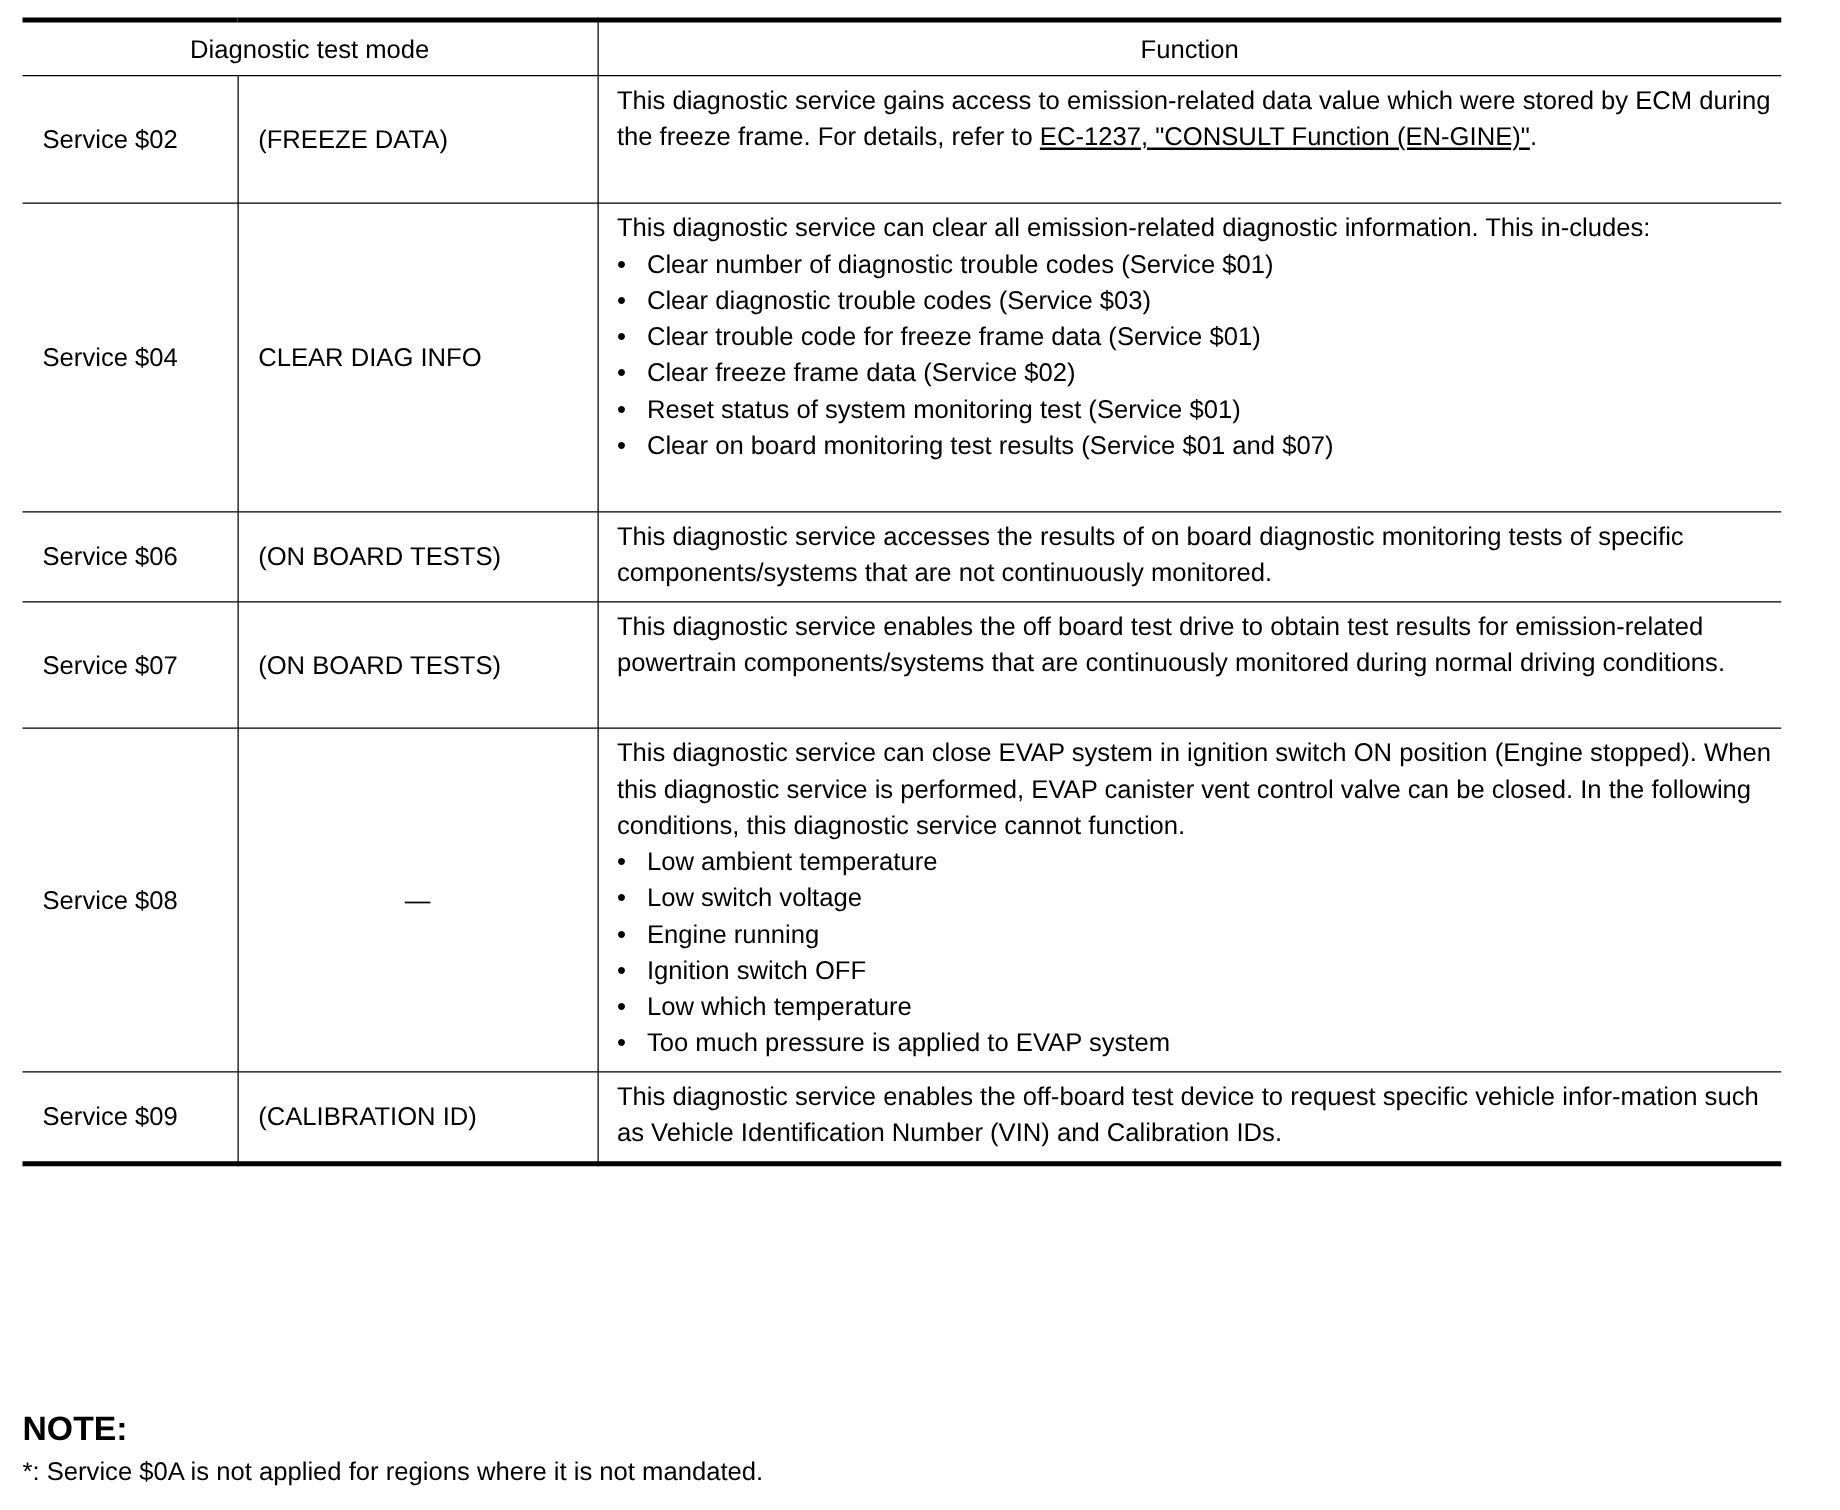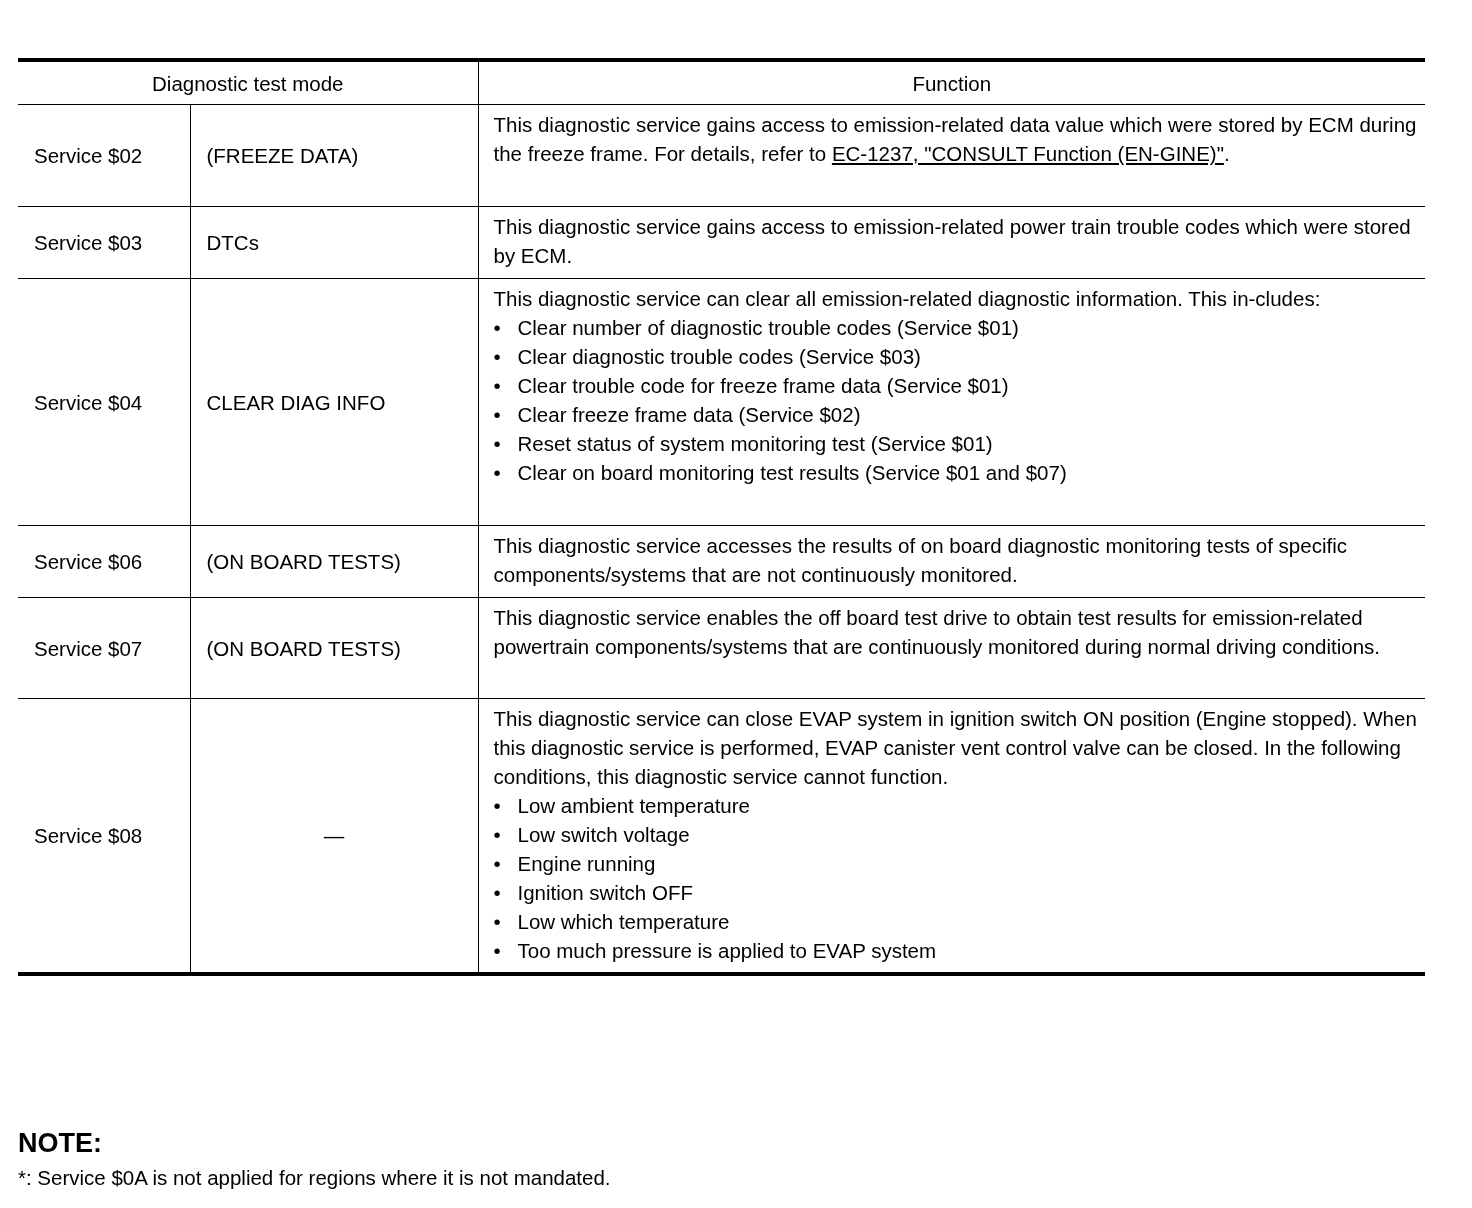--- a/index.html
+++ b/index.html
@@ -3,21 +3,21 @@
 <meta charset="utf-8">
 <style>
   html, body { margin: 0; padding: 0; background: #ffffff; }
   body {
     width: 1472px; height: 1208px; position: relative; overflow: hidden;
     font-family: "Liberation Sans", sans-serif; color: #000;
   }
   .doc { position: absolute; left: 18px; top: 14px; width: 1407px; }
   table {
     width: 1407px; border-collapse: collapse; table-layout: fixed;
-    font-size: 20.5px; line-height: 29px; margin-top: 44px;
+    font-size: 20.5px; line-height: 29px;
   }
   col.c1 { width: 172px; }
   col.c2 { width: 288px; }
   col.c3 { width: 947px; }
   thead tr { border-top: 4px solid #000; }
   tbody tr:last-child { border-bottom: 4px solid #000; }
   th, td {
     border-top: 1.5px solid #000; border-bottom: 1.5px solid #000;
     padding: 0; vertical-align: middle; font-weight: normal;
   }
@@ -54,25 +54,20 @@
         <th class="h1" colspan="2">Diagnostic test mode</th>
         <th>Function</th>
       </tr>
     </thead>
     <tbody>
       <tr class="r2">
         <td class="svc">Service $02</td>
         <td class="mode">(FREEZE DATA)</td>
         <td class="func"><span>This diagnostic service gains access to emission-related data value which were stored by ECM during the freeze frame. For details, refer to </span><span class="link">EC-1237, "CONSULT Function (EN-GINE)"</span><span>.</span></td>
       </tr>
-      <tr class="r3">
-        <td class="svc">Service $03</td>
-        <td class="mode">DTCs</td>
-        <td class="func">This diagnostic service gains access to emission-related power train trouble codes which were stored by ECM.</td>
-      </tr>
       <tr class="r4">
         <td class="svc">Service $04</td>
         <td class="mode">CLEAR DIAG INFO</td>
         <td class="func">
           <div>This diagnostic service can clear all emission-related diagnostic information. This in-cludes:</div>
           <ul class="bullets">
             <li>Clear number of diagnostic trouble codes (Service $01)</li>
             <li>Clear diagnostic trouble codes (Service $03)</li>
             <li>Clear trouble code for freeze frame data (Service $01)</li>
             <li>Clear freeze frame data (Service $02)</li>
@@ -99,18 +94,23 @@
           <ul class="bullets">
             <li>Low ambient temperature</li>
             <li>Low switch voltage</li>
             <li>Engine running</li>
             <li>Ignition switch OFF</li>
             <li>Low which temperature</li>
             <li>Too much pressure is applied to EVAP system</li>
           </ul>
         </td>
       </tr>
+      <tr class="r8">
+        <td class="svc">Service $09</td>
+        <td class="mode">(CALIBRATION ID)</td>
+        <td class="func">This diagnostic service enables the off-board test device to request specific vehicle infor-mation such as Vehicle Identification Number (VIN) and Calibration IDs.</td>
+      </tr>
     </tbody>
   </table>
 </div>
 
 <div class="note-title">NOTE:</div>
 <div class="note-text">*: Service $0A is not applied for regions where it is not mandated.</div>
 
 </body></html>

